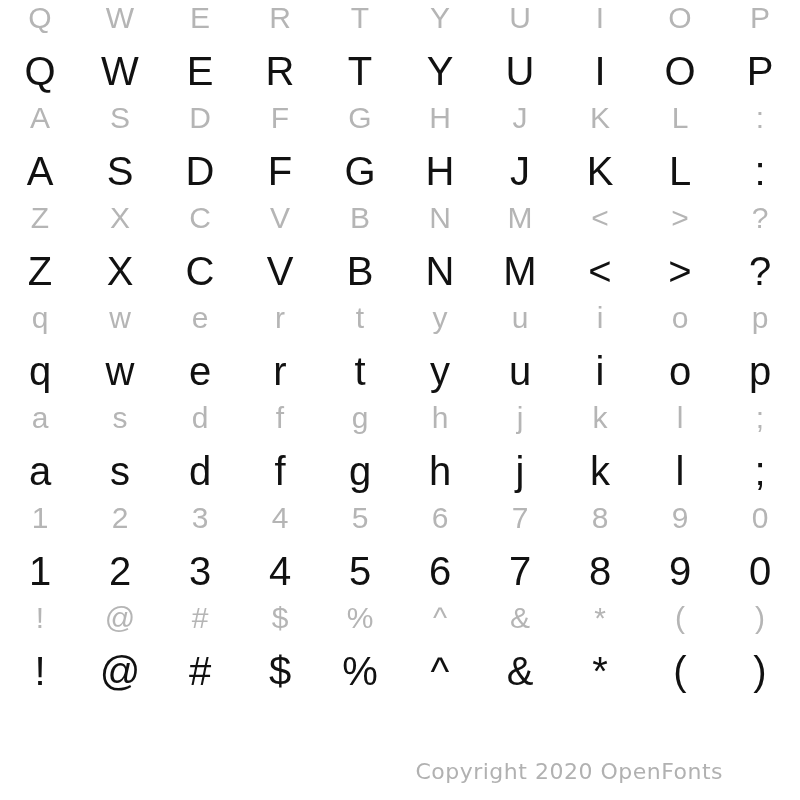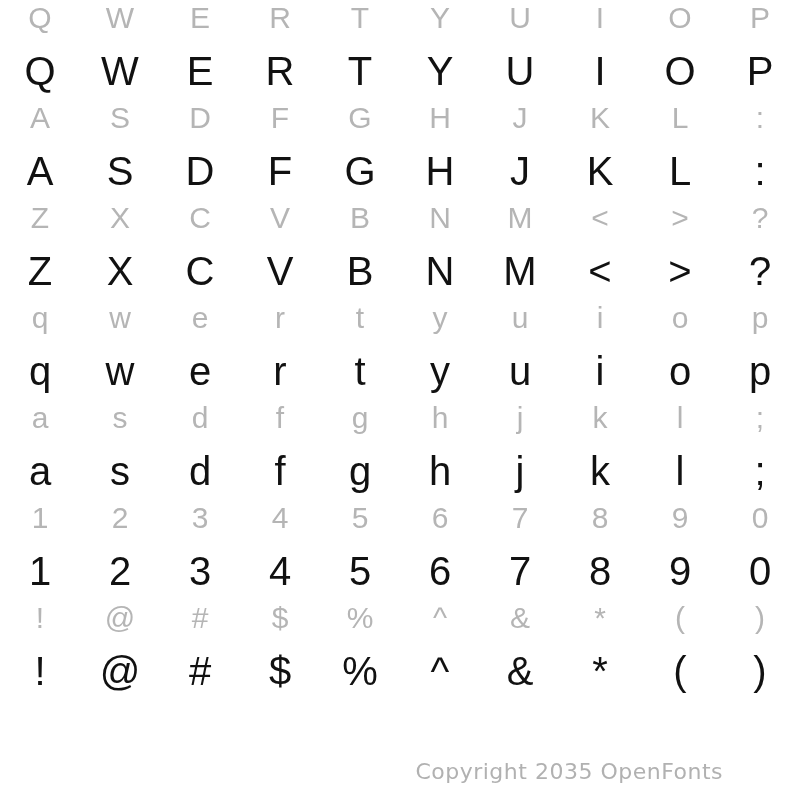--- a/index.html
+++ b/index.html
@@ -248,14 +248,14 @@
           <span class="cell">$</span>
           <span class="cell">%</span>
           <span class="cell">^</span>
           <span class="cell">&amp;</span>
           <span class="cell">*</span>
           <span class="cell">(</span>
           <span class="cell">)</span>
         </div>
       </div>
     </div>
-  <div class="footer" style="color: rgb(177, 177, 177);">Copyright 2035 OpenFonts</div>
+  <div class="footer" style="color: rgb(177, 177, 177);">Copyright 2020 OpenFonts</div>
 </div>
 
 </body></html>

